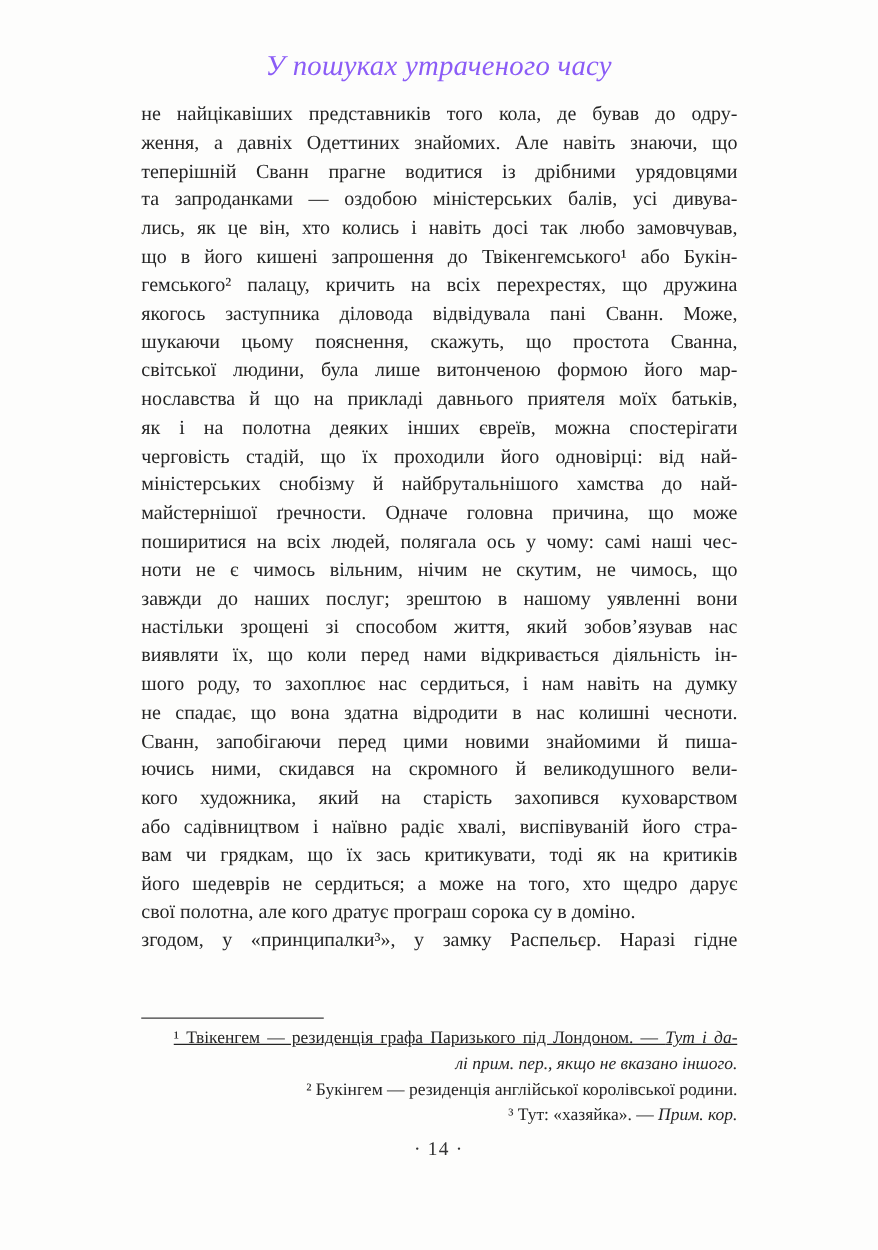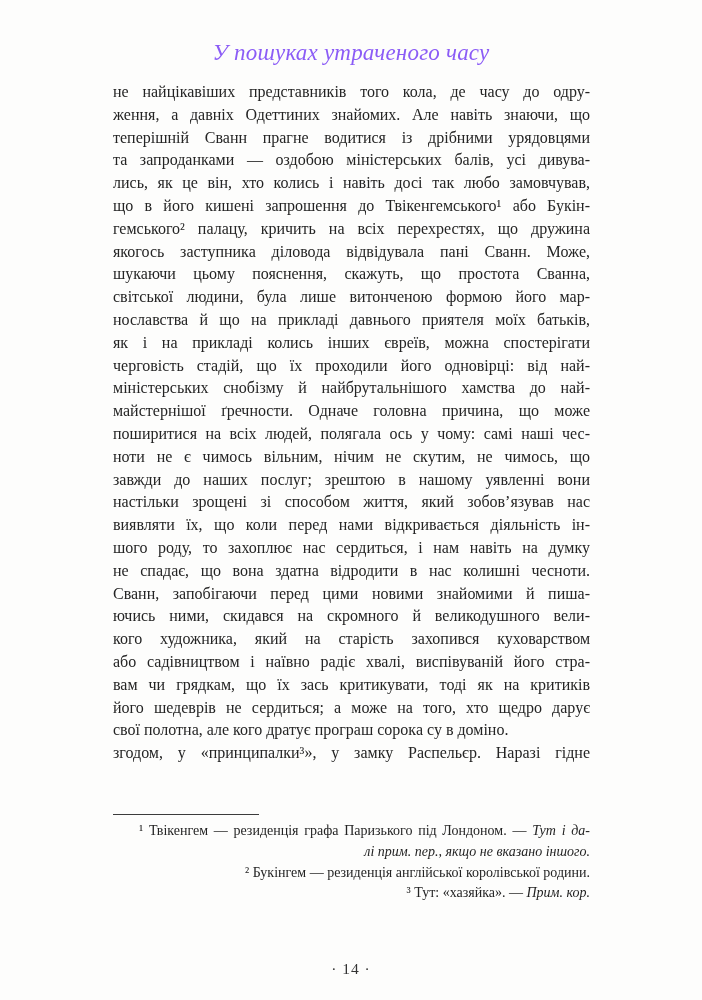--- a/index.html
+++ b/index.html
@@ -49,42 +49,42 @@
     position: absolute;
     top: 821px; left: 113px; width: 477px;
     font-size: 14px;
     line-height: 20.8px;
   }
   .fn-line {
     height: 20.8px;
     overflow: hidden;
     text-align: right;
   }
-  .fn-line.fn-justify { text-align: justify; text-align-last: justify; }
+  .fn-line.fn-justify { text-align: justify; text-align-last: justify; text-decoration: underline; }
   .fn-line.fn-indent { padding-left: 26px; }
   .it { font-style: italic; }
   .page-number {
     position: absolute;
-    top: 960px; left: 0; width: 702px;
+    top: 911px; left: 0; width: 702px;
     text-align: center;
     font-size: 15.5px;
     color: #333;
     letter-spacing: 1px;
   }
 </style>
 </head>
 <body>
 
 <div class="page">
 
   <div class="running-head">У пошуках утраченого часу</div>
 
   <div class="body-text">
 
-      <div class="line">не найцікавіших представників того кола, де часу до одру-</div>
+      <div class="line">не найцікавіших представників того кола, де бував до одру-</div>
 
       <div class="line">ження, а давніх Одеттиних знайомих. Але навіть знаючи, що</div>
 
       <div class="line">теперішній Сванн прагне водитися із дрібними урядовцями</div>
 
       <div class="line">та запроданками — оздобою міністерських балів, усі дивува-</div>
 
       <div class="line">лись, як це він, хто колись і навіть досі так любо замовчував,</div>
 
       <div class="line">що в його кишені запрошення до Твікенгемського¹ або Букін-</div>
@@ -92,21 +92,21 @@
       <div class="line">гемського² палацу, кричить на всіх перехрестях, що дружина</div>
 
       <div class="line">якогось заступника діловода відвідувала пані Сванн. Може,</div>
 
       <div class="line">шукаючи цьому пояснення, скажуть, що простота Сванна,</div>
 
       <div class="line">світської людини, була лише витонченою формою його мар-</div>
 
       <div class="line">нославства й що на прикладі давнього приятеля моїх батьків,</div>
 
-      <div class="line">як і на прикладі колись інших євреїв, можна спостерігати</div>
+      <div class="line">як і на полотна деяких інших євреїв, можна спостерігати</div>
 
       <div class="line">черговість стадій, що їх проходили його одновірці: від най-</div>
 
       <div class="line">міністерських снобізму й найбрутальнішого хамства до най-</div>
 
       <div class="line">майстернішої ґречности. Одначе головна причина, що може</div>
 
       <div class="line">поширитися на всіх людей, полягала ось у чому: самі наші чес-</div>
 
       <div class="line">ноти не є чимось вільним, нічим не скутим, не чимось, що</div>

